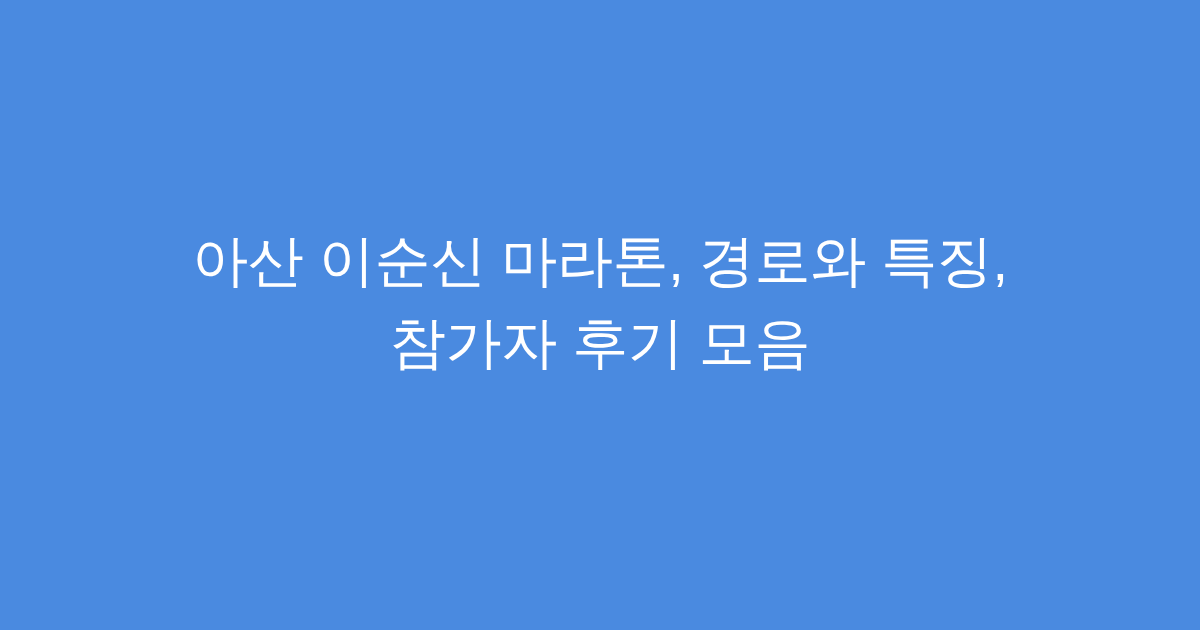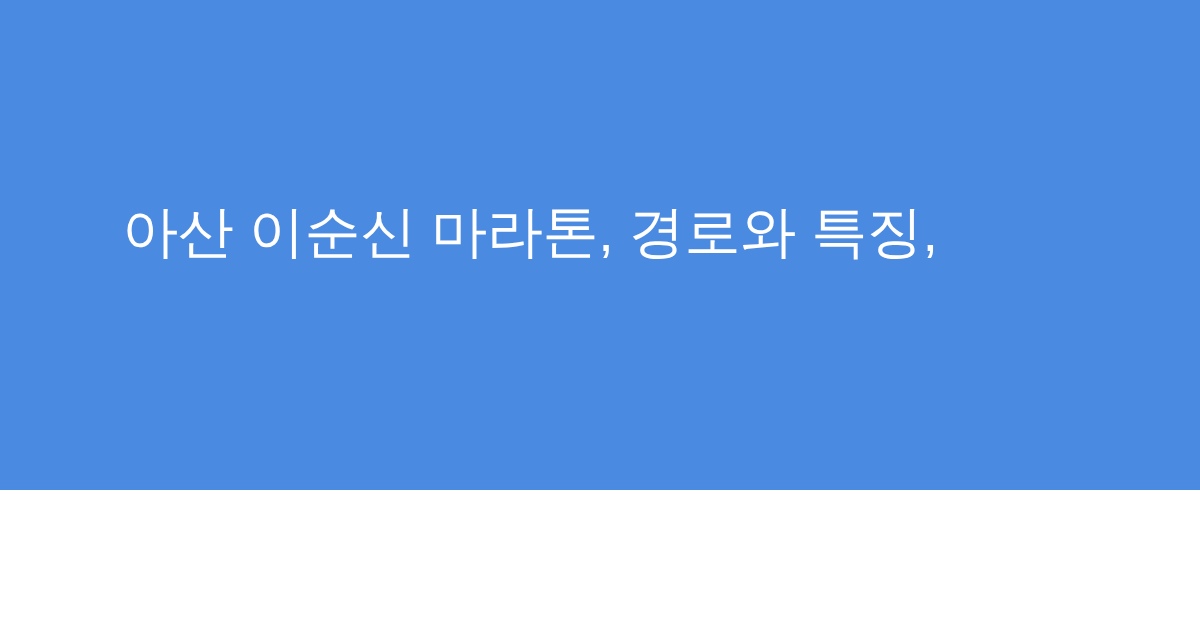--- a/index.html
+++ b/index.html
@@ -13,24 +13,25 @@
     height: 630px;
     overflow: hidden;
     font-family: "Liberation Sans", "DejaVu Sans", sans-serif;
   }
 
   
   .og-card {
     position: relative;
     box-sizing: border-box;
     width: 1200px;
-    height: 490px;
+    height: 630px;
     background-color: #4a8ae0;
     display: flex;
     align-items: center;
+    justify-content: center;
   }
 
   
   .title-block {
     box-sizing: border-box;
     width: 1060px;
     padding: 0 20px;
     margin-top: -26px;           
     text-align: center;
   }
@@ -49,16 +50,17 @@
 </style>
 </head>
 <body>
 
 <div class="og-card">
 
   <div class="title-block">
 
     <span class="title-line">아산 이순신 마라톤, 경로와 특징,</span>
 
+    <span class="title-line">참가자 후기 모음</span>
 
   </div>
 
 </div>
 
 </body></html>

